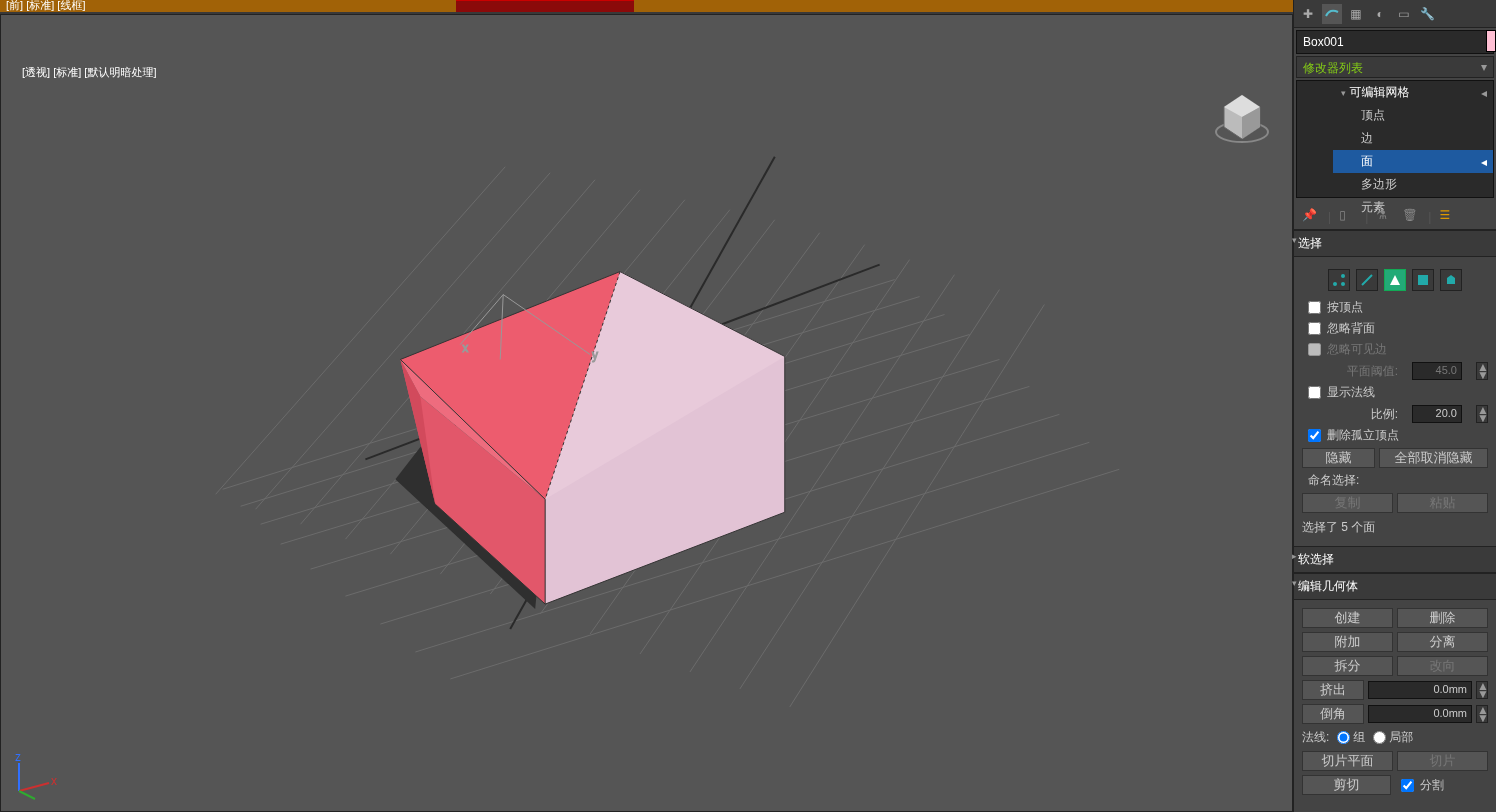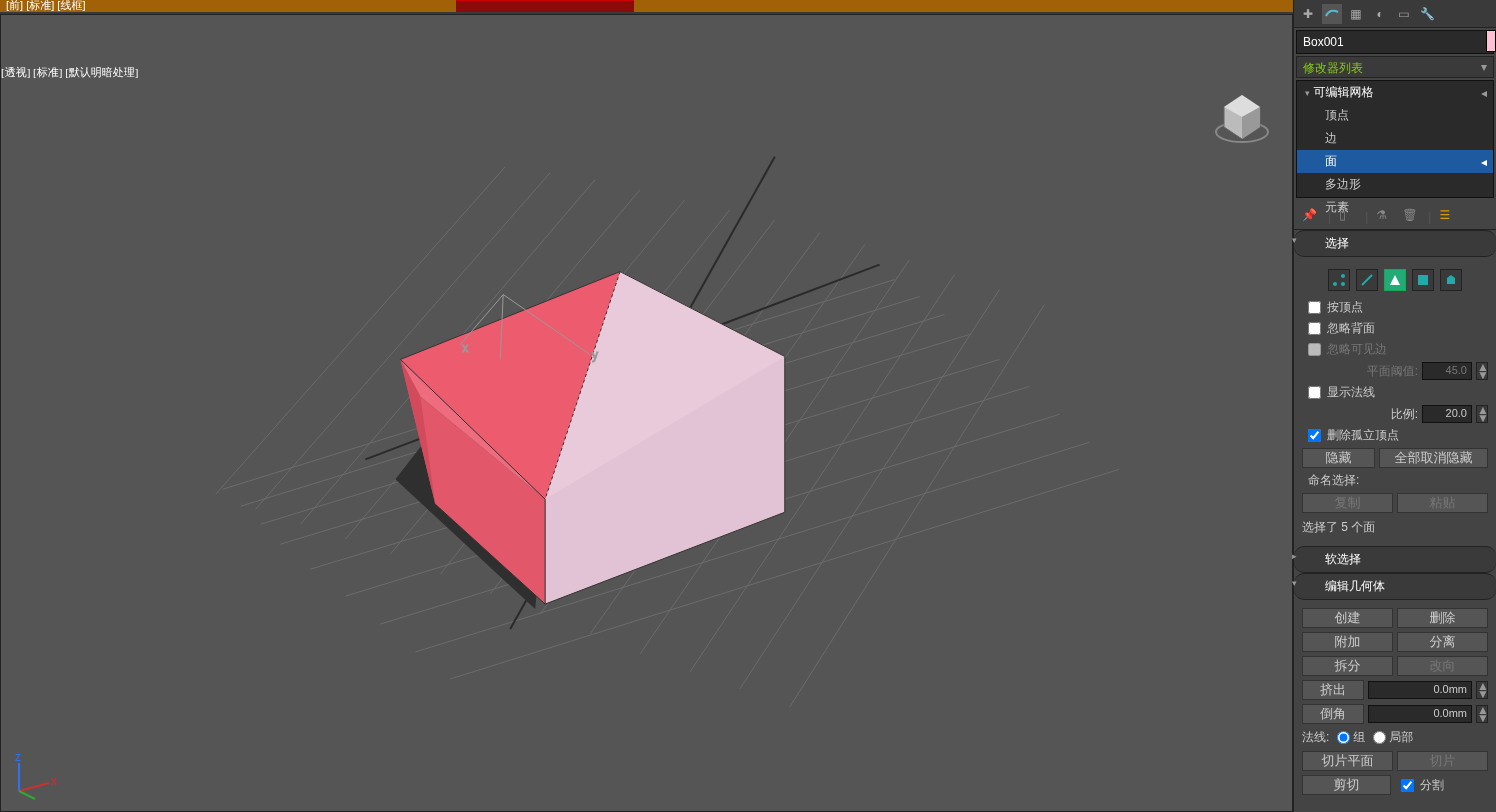--- a/index.html
+++ b/index.html
@@ -5,21 +5,21 @@
 * { margin: 0; padding: 0; box-sizing: border-box; font-family: "Microsoft YaHei", sans-serif; font-size: 12px; }
 body { background: #393939; color: #ccc; overflow: hidden; width: 1496px; height: 812px; position: relative; }
 
 
 .top-labels { position: absolute; top: 0; left: 0; width: 1293px; height: 12px; background: #a16207; }
 .top-labels span { position: absolute; top: -2px; color: #fff; font-size: 11px; }
 .top-red-bar { position: absolute; top: 0; left: 456px; width: 178px; height: 12px; background: #8b0a0a; border-top: 1px solid #c00; }
 
 
 .viewport { position: absolute; top: 14px; left: 0; width: 1293px; height: 798px; background: #555; border: 1px solid #222; }
-.viewport-label { position: absolute; top: 48px; left: 0; color: #fff; font-size: 11px; padding: 2px 0; font-family: Liberation Serif, serif; }
+.viewport-label { position: absolute; top: 48px; left: 0; color: #fff; font-size: 11px; padding: 2px 21px; }
 
 
 .scene { position: absolute; inset: 0; }
 
 
 .viewcube { position: absolute; top: 72px; right: 20px; width: 60px; height: 60px; }
 
 
 .axis-gizmo { position: absolute; bottom: 10px; left: 8px; }
 
@@ -29,49 +29,49 @@
 .panel-tabs { height: 28px; background: #3a3a3a; display: flex; align-items: center; padding: 0 4px; gap: 4px; border-bottom: 1px solid #222; }
 .panel-tabs .tab-icon { width: 20px; height: 20px; display: flex; align-items: center; justify-content: center; color: #aaa; cursor: pointer; }
 .panel-tabs .tab-icon.active { background: #555; color: #5bc; }
 
 .object-name { height: 24px; background: #2a2a2a; color: #fff; padding: 4px 6px; margin: 2px; border: 1px solid #111; }
 .color-swatch { position: absolute; right: 0; top: 30px; width: 10px; height: 22px; background: #ffc0d4; border: 1px solid #000; }
 
 .dropdown { height: 22px; background: #3a3a3a; color: #84cc16; padding: 3px 6px; margin: 2px; border: 1px solid #222; position: relative; cursor: pointer; }
 .dropdown::after { content: "▾"; position: absolute; right: 6px; top: 3px; color: #999; }
 
-.stack { background: #2a2a2a; margin: 2px; border: 1px solid #111; height: 118px; }
+.stack { background: #2a2a2a; margin: 2px; border: 1px solid #111; height: 118px; padding-left: 36px; }
 .stack-row { padding: 3px 8px; color: #ccc; cursor: pointer; display: flex; align-items: center; }
 .stack-row.root::before { content: "▾"; margin-right: 4px; color: #999; font-size: 9px; }
 .stack-row.root { color: #fff; position: relative; }
 .stack-row.root::after { content: "◂"; position: absolute; right: 6px; color: #999; }
 .stack-row.sub { padding-left: 28px; color: #ccc; }
 .stack-row.selected { background: #1e5aa0; color: #fff; position: relative; }
 .stack-row.selected::after { content: "◂"; position: absolute; right: 6px; color: #fff; }
 
 .stack-toolbar { height: 26px; display: flex; align-items: center; gap: 8px; padding: 0 8px; border-bottom: 1px solid #222; margin-top: 6px; }
 .stack-toolbar .tb-icon { width: 18px; height: 18px; color: #888; cursor: pointer; }
 .stack-toolbar .sep { color: #555; }
 
 .rollout-header { background: #3a3a3a; padding: 4px 8px; color: #fff; border-top: 1px solid #222; border-bottom: 1px solid #222; cursor: pointer; position: relative; }
 .rollout-header::before { content: "▾"; position: absolute; left: -2px; color: #999; font-size: 9px; }
 .rollout-header.collapsed::before { content: "▸"; }
-.rollout-header { padding-left: 31px; border-radius: 10px; }
+.rollout-header { padding-left: 4px; }
 
 .rollout-body { padding: 6px 8px; background: #444; }
 
 .subobj-icons { display: flex; justify-content: center; gap: 6px; padding: 6px 0; }
 .subobj-icons .so-icon { width: 22px; height: 22px; display: flex; align-items: center; justify-content: center; background: #3a3a3a; border: 1px solid #222; cursor: pointer; }
 .subobj-icons .so-icon.active { background: #2a7; border-color: #1a5; }
 
 .checkbox-row { display: flex; align-items: center; gap: 6px; padding: 2px 0 2px 6px; color: #ccc; cursor: pointer; }
 .checkbox-row input { cursor: pointer; }
 .checkbox-row.disabled { color: #777; }
 
-.spinner-row { display: flex; align-items: center; justify-content: flex-end; gap: 4px; padding: 2px 0; }
+.spinner-row { display: flex; align-items: center; justify-content: flex-end; gap: 14px; padding: 2px 0; }
 .spinner-row .label { flex: 1; text-align: right; color: #ccc; }
 .spinner-row.disabled .label, .spinner-row.disabled .spinner { color: #777; }
 .spinner { width: 50px; height: 18px; background: #2a2a2a; border: 1px solid #111; color: #ccc; text-align: right; padding: 1px 4px; font-size: 11px; }
 .spinner-arrows { width: 12px; height: 18px; background: #3a3a3a; border: 1px solid #222; display: flex; flex-direction: column; font-size: 6px; cursor: pointer; }
 .spinner-arrows span { flex: 1; text-align: center; line-height: 8px; color: #999; }
 
 .btn-row { display: flex; gap: 4px; padding: 2px 0; }
 .btn { flex: 1; height: 20px; background: #555; border: 1px solid #333; color: #ccc; text-align: center; line-height: 18px; cursor: pointer; font-size: 13px; }
 .btn.disabled { color: #777; cursor: default; }
 

